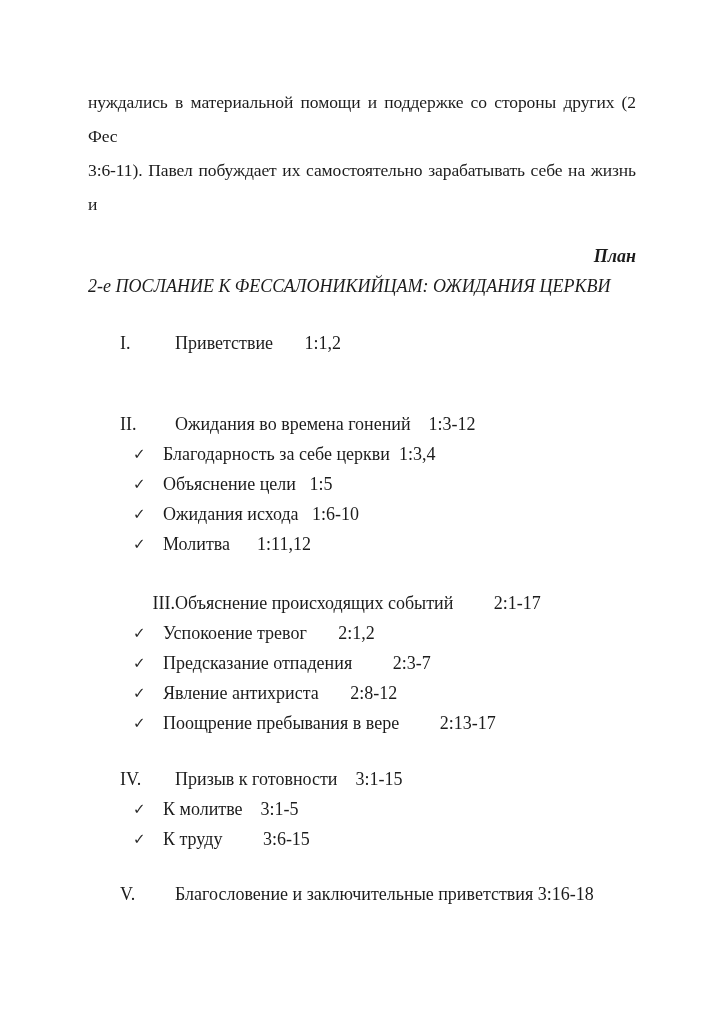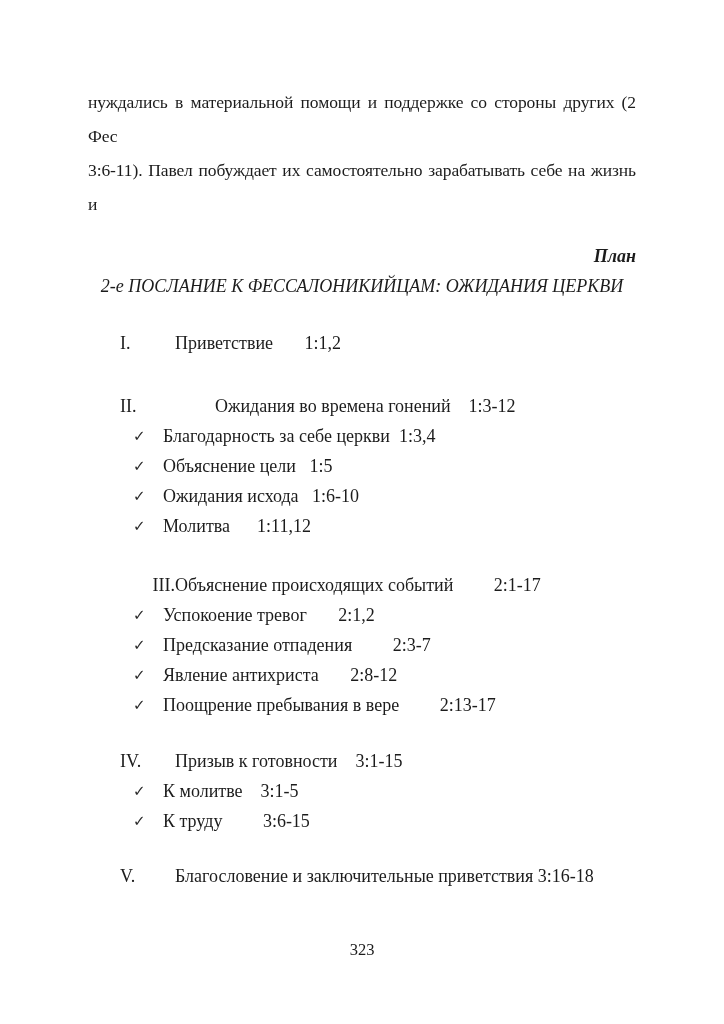--- a/index.html
+++ b/index.html
@@ -36,33 +36,32 @@
     font-weight: bold;
     font-style: italic;
     text-align: right;
   }
   .plan-title {
     margin: 0;
     font-size: 18px;
     line-height: 30px;
     font-weight: normal;
     font-style: italic;
-    text-align: center;
   }
   
   .outline {
     margin-top: 27px;
     font-size: 18px;
   }
   .sec-row {
     display: flex;
     padding-left: 32px;
     line-height: 30px;
   }
-  .sec-row.gap-ii  { margin-top: 33px; gap: 40px; }
+  .sec-row.gap-ii  { margin-top: 51px; }
   .sec-row.gap-iii { margin-top: 29px; text-align: right; }
   .sec-row.gap-iv  { margin-top: 26px; }
   .sec-row.gap-v   { margin-top: 25px; }
   .numeral {
     width: 55px;
     flex: none;
   }
   .sec-text {
     white-space: pre-wrap;
   }
@@ -167,15 +166,14 @@
       <span class="sub-text">К труду         3:6-15</span>
     </div>
 
     <div class="sec-row gap-v">
       <span class="numeral">V.</span>
       <span class="sec-text">Благословение и заключительные приветствия 3:16-18</span>
     </div>
 
   </div>
 
-  <div class="page-number">323</div>
 
 </div>
 
 </body></html>

